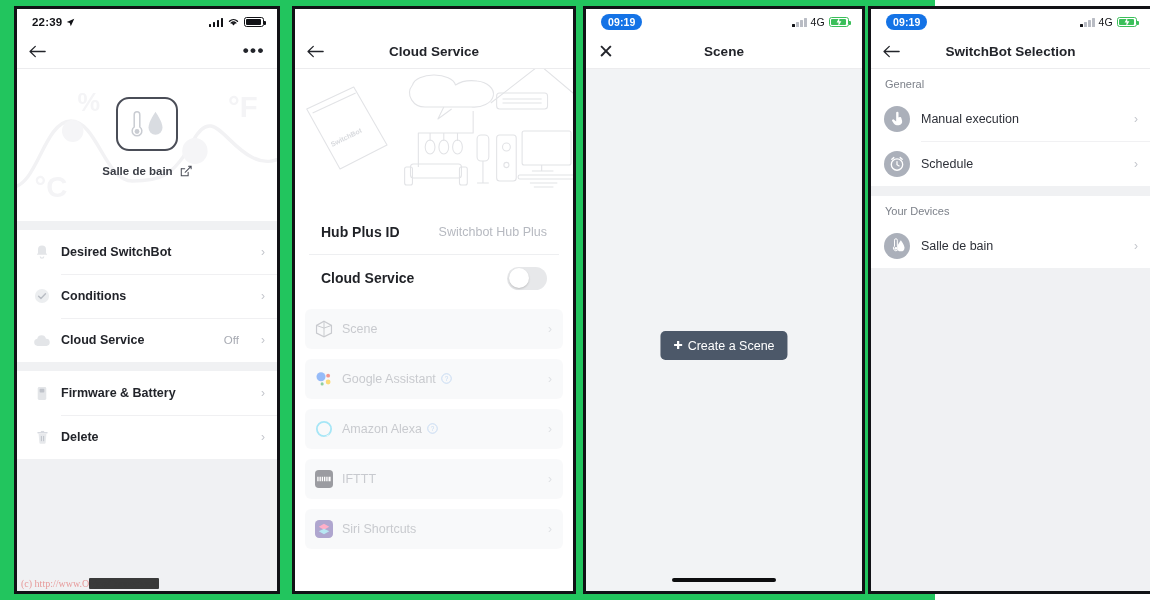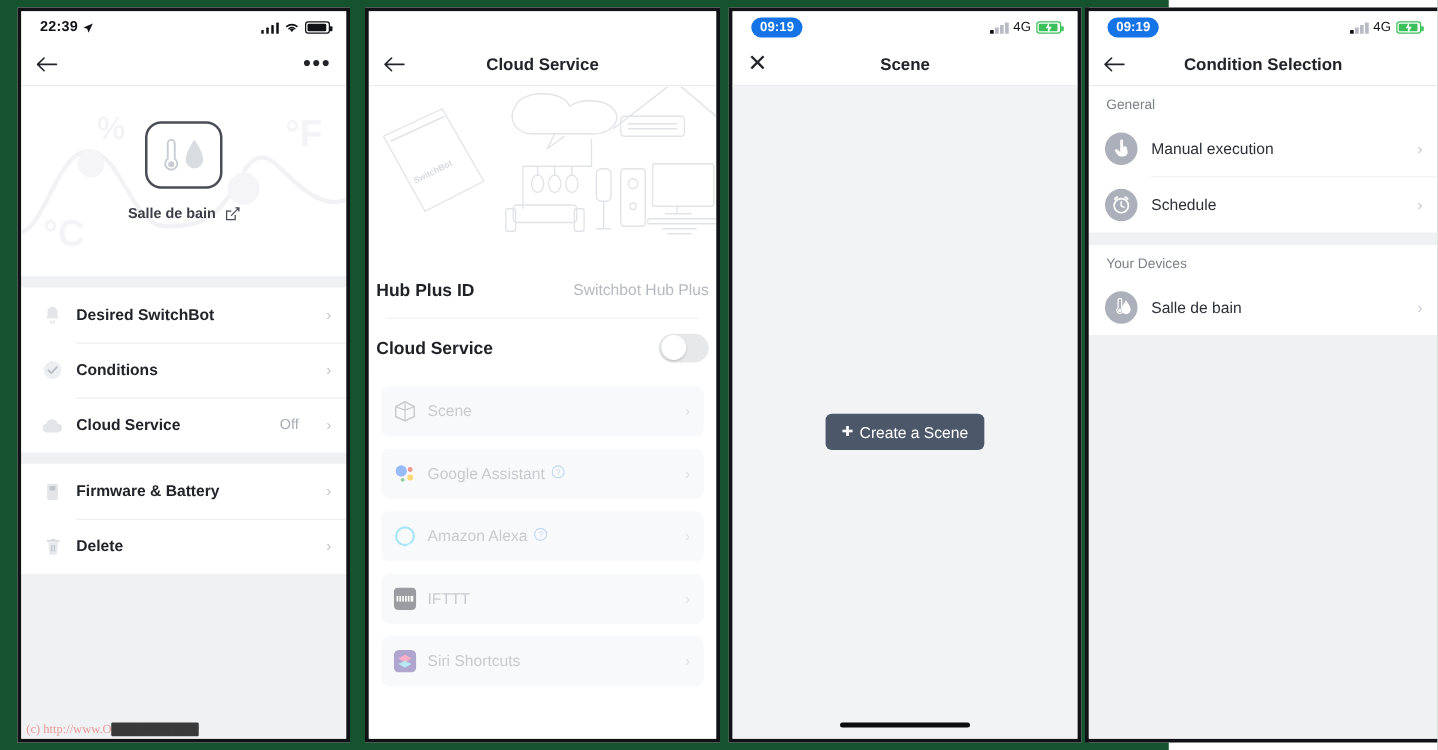--- a/index.html
+++ b/index.html
@@ -2,21 +2,21 @@
 <html><head>
 <meta charset="utf-8">
 <style>
   * { box-sizing: border-box; margin: 0; padding: 0; }
   html, body {
     width: 1150px; height: 600px;
     background: #ffffff;
     font-family: "Liberation Sans", sans-serif;
     overflow: hidden;
   }
-  #stage { position: relative; width: 935px; height: 600px; background:#14532d; }
+  #stage { position: relative; width: 935px; height: 600px; background:#22c55e; }
 
   .phone {
     position: absolute;
     top: 6px;
     height: 588px;
     background: #ffffff;
     border: 3px solid #111216;
     overflow: hidden;
   }
   #p1 { left: 14px;  width: 266px; }
@@ -104,21 +104,21 @@
 
   
   .illus { background:#fff; height:140px; position:relative; overflow:hidden; }
   .illus svg { position:absolute; inset:0; width:100%; height:100%; }
   .brandrow {
     position:absolute; top:8px; left:50%; transform:translateX(-50%);
     display:flex; align-items:center; gap:11px;
   }
   .brand-ico { width:22px; height:22px; display:block; }
   .p2row {
-    display:flex; align-items:center; height:46px; padding:0 6px; background:#fff;
+    display:flex; align-items:center; height:46px; padding:0 26px; background:#fff;
     position:relative;
   }
   .p2row.sep::after{content:"";position:absolute;left:14px;right:14px;bottom:0;height:1px;background:#eeeff1;}
   .p2row .t { font-size:14px; font-weight:700; color:#1f2126; }
   .p2row .sub { margin-left:auto; font-size:12.5px; color:#b6b9c0; }
   .switch {
     margin-left:auto; width:40px; height:23px; border-radius:12px; background:#e7e8ea;
     position:relative;
   }
   .switch .knob {
@@ -531,21 +531,21 @@
         </span>
       </div>
     </div>
 
     <div class="navbar">
       <div class="nav-left">
         <svg width="17" height="13" viewBox="0 0 20 14">
           <path d="M7.4 1 L1.2 7 L7.4 13 M1.4 7 H19" stroke="#22242a" stroke-width="1.5" fill="none" stroke-linecap="round" stroke-linejoin="round"></path>
         </svg>
       </div>
-      <div class="nav-title">Condition Selection</div>
+      <div class="nav-title">SwitchBot Selection</div>
     </div>
 
     <div class="screen">
       <div class="p4card">
         <div class="grp-hdr">General</div>
         <div class="p4row">
           <span class="circ">
             <svg width="15" height="15" viewBox="0 0 18 18">
               <path d="M7.4 2.2 a1.4 1.4 0 0 1 2.8 0 v5.6 l1.4-.5 a1.5 1.5 0 0 1 2 1 l.9 3.4 a4.2 4.2 0 0 1 -4 5.3 H8 a4 4 0 0 1 -3.2-1.6 L2.6 12 a1.3 1.3 0 0 1 1.9-1.7 l2.9 2.4 z" fill="#ffffff"></path>
             </svg>

